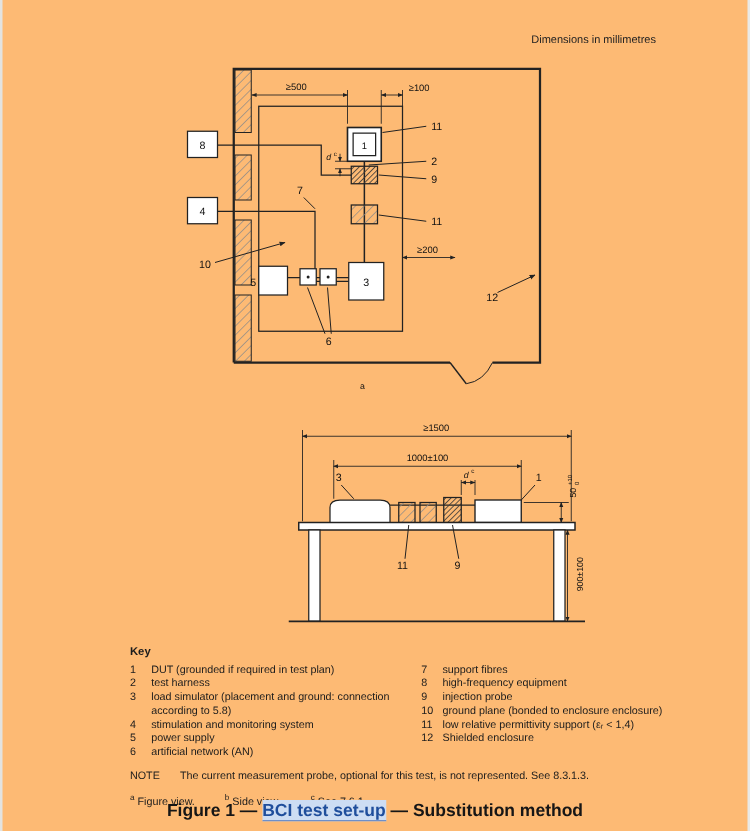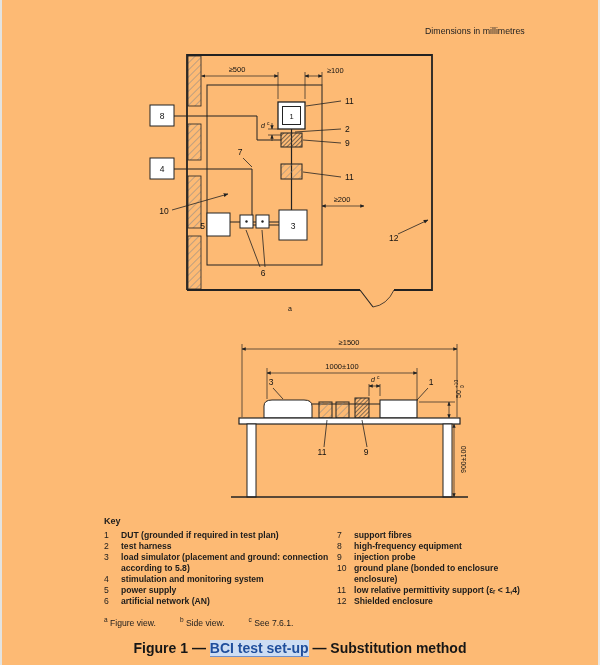--- a/index.html
+++ b/index.html
@@ -12,21 +12,21 @@
   .dims-note{position:absolute;left:423px;top:26px;font-size:8.8px;color:#222;}
   svg text{font-family:"Liberation Sans",sans-serif;}
   
   .key{position:absolute;left:102px;top:516px;width:440px;font-size:8.6px;line-height:11px;color:#1c1c1c;}
   .key-title{font-weight:bold;font-size:9px;margin-bottom:3px;}
   .key-cols{display:flex;}
   .key-col-left{width:233px;flex-shrink:0;}
   .key-col-right{flex:1;}
   .key-item{display:flex;}
   .key-num{width:17px;flex-shrink:0;}
-  .key-text{flex:1;padding-right:4px;font-weight:bold;}
+  .key-text{flex:1;padding-right:4px;}
   .key-note{margin-top:8px;display:flex;}
   .note-label{width:40px;flex-shrink:0;}
   .footnotes{margin-top:7px;display:flex;gap:24px;}
   .fn sup{font-size:6.5px;}
   .caption{position:absolute;left:0;right:0;top:640px;text-align:center;font-size:14px;font-weight:bold;color:#161616;}
   .cap-hl{color:#1f4e9c;background:#cdddf3;border-bottom:1px solid #6e8fc9;}
 </style>
 </head>
 <body>
 
@@ -244,20 +244,24 @@
         <div class="key-item">
           <span class="key-num">11</span>
           <span class="key-text">low relative permittivity support (εᵣ &lt; 1,4)</span>
         </div>
         <div class="key-item">
           <span class="key-num">12</span>
           <span class="key-text">Shielded enclosure</span>
         </div>
       </div>
     </div>
+    <div class="key-note">
+      <span class="note-label">NOTE</span>
+      <span class="note-text">The current measurement probe, optional for this test, is not represented. See 8.3.1.3.</span>
+    </div>
     <div class="footnotes">
       <span class="fn"><sup>a</sup> <span>Figure view.</span></span>
       <span class="fn"><sup>b</sup> <span>Side view.</span></span>
       <span class="fn"><sup>c</sup> <span>See 7.6.1.</span></span>
     </div>
   </div>
 
   <div class="caption">
     <span>Figure 1 — </span><span class="cap-hl">BCI test set-up</span><span> — Substitution method</span>
   </div>

